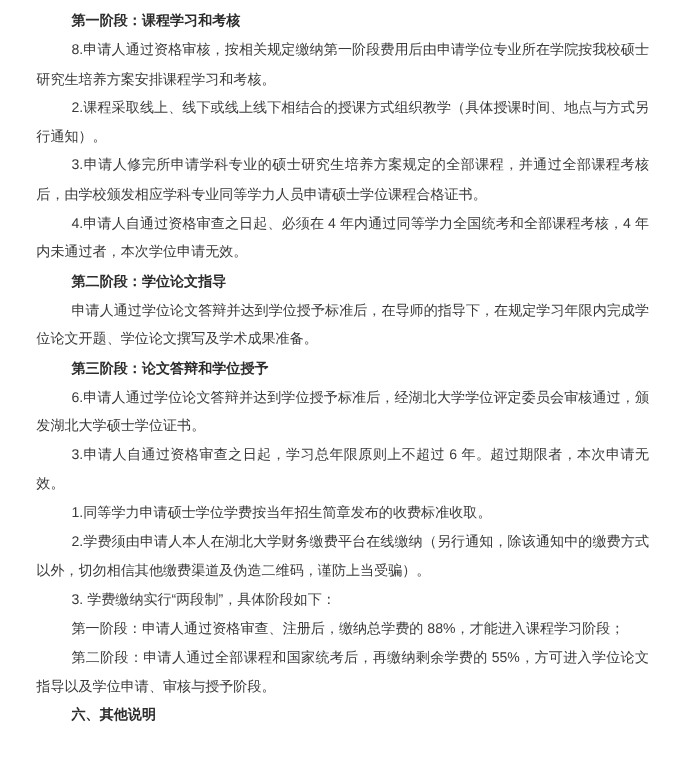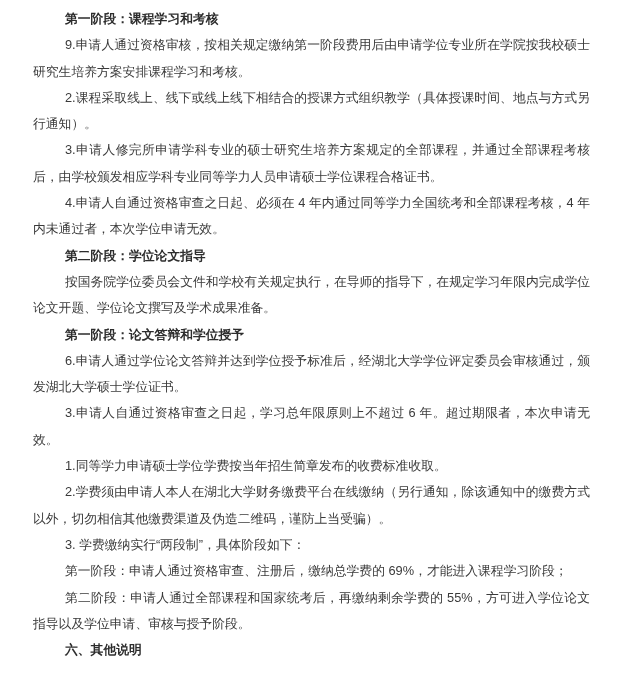--- a/index.html
+++ b/index.html
@@ -33,29 +33,29 @@
     color: var(--heading-color, #2d2d2d);
     text-align: left;
   }
 </style>
 </head>
 <body style="--page-bg: #ffffff; --body-color: #3a3a3a; --heading-color: #2d2d2d;">
 
 <div class="doc">
   <div>
       <p class="heading">第一阶段：课程学习和考核</p>
-      <p class="para">9.申请人通过资格审核，按相关规定缴纳第一阶段费用后由申请学位专业所在学院按我校硕士研究生培养方案安排课程学习和考核。</p>
+      <p class="para">8.申请人通过资格审核，按相关规定缴纳第一阶段费用后由申请学位专业所在学院按我校硕士研究生培养方案安排课程学习和考核。</p>
       <p class="para">2.课程采取线上、线下或线上线下相结合的授课方式组织教学（具体授课时间、地点与方式另行通知）。</p>
       <p class="para">3.申请人修完所申请学科专业的硕士研究生培养方案规定的全部课程，并通过全部课程考核后，由学校颁发相应学科专业同等学力人员申请硕士学位课程合格证书。</p>
       <p class="para">4.申请人自通过资格审查之日起、必须在 4 年内通过同等学力全国统考和全部课程考核，4 年内未通过者，本次学位申请无效。</p>
       <p class="heading">第二阶段：学位论文指导</p>
-      <p class="para">按国务院学位委员会文件和学校有关规定执行，在导师的指导下，在规定学习年限内完成学位论文开题、学位论文撰写及学术成果准备。</p>
-      <p class="heading">第一阶段：论文答辩和学位授予</p>
+      <p class="para">申请人通过学位论文答辩并达到学位授予标准后，在导师的指导下，在规定学习年限内完成学位论文开题、学位论文撰写及学术成果准备。</p>
+      <p class="heading">第三阶段：论文答辩和学位授予</p>
       <p class="para">6.申请人通过学位论文答辩并达到学位授予标准后，经湖北大学学位评定委员会审核通过，颁发湖北大学硕士学位证书。</p>
       <p class="para">3.申请人自通过资格审查之日起，学习总年限原则上不超过 6 年。超过期限者，本次申请无效。</p>
       <p class="para">1.同等学力申请硕士学位学费按当年招生简章发布的收费标准收取。</p>
       <p class="para">2.学费须由申请人本人在湖北大学财务缴费平台在线缴纳（另行通知，除该通知中的缴费方式以外，切勿相信其他缴费渠道及伪造二维码，谨防上当受骗）。</p>
       <p class="para">3. 学费缴纳实行“两段制”，具体阶段如下：</p>
-      <p class="para">第一阶段：申请人通过资格审查、注册后，缴纳总学费的 69%，才能进入课程学习阶段；</p>
+      <p class="para">第一阶段：申请人通过资格审查、注册后，缴纳总学费的 88%，才能进入课程学习阶段；</p>
       <p class="para">第二阶段：申请人通过全部课程和国家统考后，再缴纳剩余学费的 55%，方可进入学位论文指导以及学位申请、审核与授予阶段。</p>
       <p class="heading">六、其他说明</p>
     </div>
 </div>
 
 </body></html>

